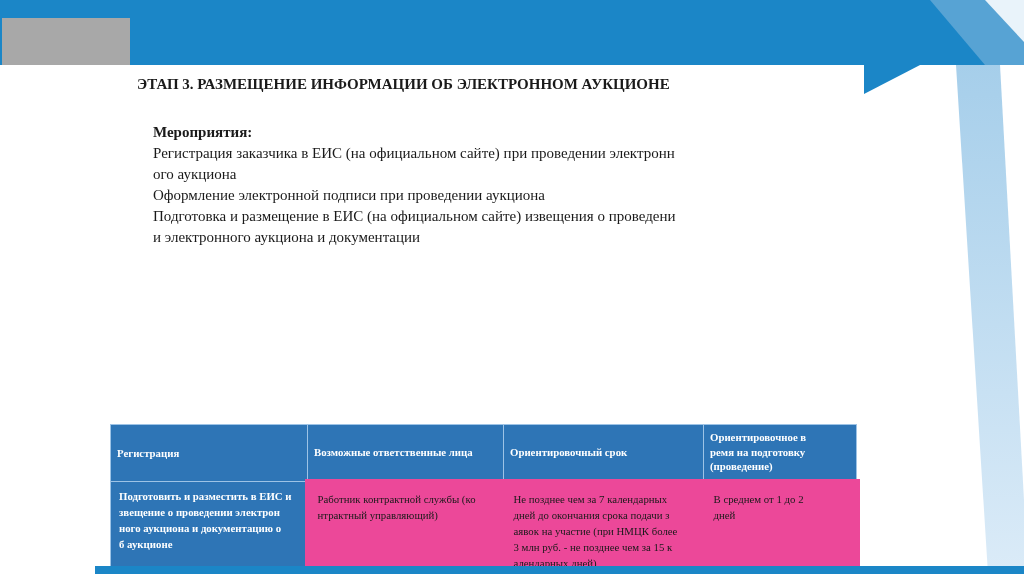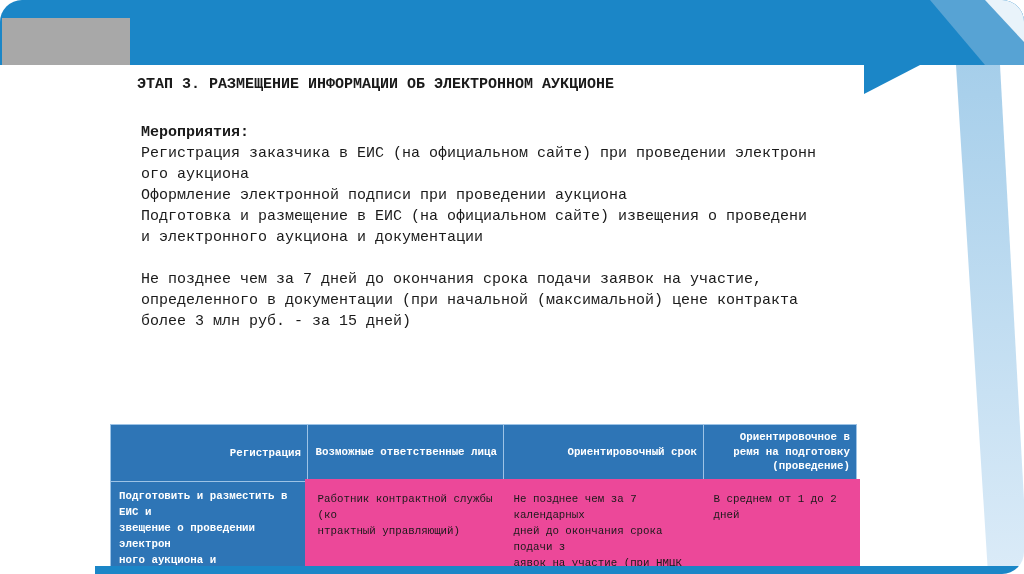--- a/index.html
+++ b/index.html
@@ -2,64 +2,63 @@
 <html><head>
 <meta charset="utf-8">
 <style>
   html, body { margin: 0; padding: 0; background: #ffffff; }
   .slide {
     position: relative;
     width: 1024px;
     height: 574px;
     background: #ffffff;
     overflow: hidden;
-    font-family: Liberation Mono, monospace;
+    font-family: Liberation Serif, serif;
     color: #1a1a1a;
-    border-radius: 22px;
   }
   .deco {
     position: absolute;
     top: 0; left: 0;
     z-index: 1;
   }
   .content {
     position: absolute;
     left: 137px;
     top: 74px;
     width: 710px;
     z-index: 2;
     font-size: 15px;
     line-height: 21px;
   }
   .slide-title {
     font-weight: bold;
     margin-bottom: 27px;
     white-space: pre-line;
   }
-  .section { margin: 4px; }
+  .section { margin: 16px; }
   .section-heading { font-weight: bold; }
   .section-body {
     white-space: pre-line;
     margin-bottom: 21px;
   }
   .proc-table {
     position: absolute;
     left: 110px;
     top: 424px;
     width: 746px;
     z-index: 2;
     border-collapse: collapse;
     table-layout: fixed;
     font-size: 10.8px;
   }
   .proc-table th {
     background: #2E75B6;
     color: #ffffff;
     font-weight: bold;
-    text-align: right;
+    text-align: left;
     vertical-align: middle;
     padding: 5px 6px;
     line-height: 14.5px;
     border: 1px solid #9DC3E6;
     white-space: pre-line;
   }
   .proc-table td {
     background: #ec4899;
     color: #1a1a1a;
     vertical-align: top;
@@ -117,23 +116,20 @@
       <div class="section-heading">Мероприятия:</div>
       <div class="section-body">Регистрация заказчика в ЕИС (на официальном сайте) при проведении электронн
 ого аукциона
 Оформление электронной подписи при проведении аукциона
 Подготовка и размещение в ЕИС (на официальном сайте) извещения о проведени
 и электронного аукциона и документации</div>
     </div>
 
 
     <div class="section">
-      <div class="section-body">Не позднее чем за 7 дней до окончания срока подачи заявок на участие,
-определенного в документации (при начальной (максимальной) цене контракта
-более 3 млн руб. - за 15 дней)</div>
     </div>
   </div>
 
   <table class="proc-table">
     <colgroup>
       <col class="col-1">
         <col class="col-2">
         <col class="col-3">
         <col class="col-4">
     </colgroup>

